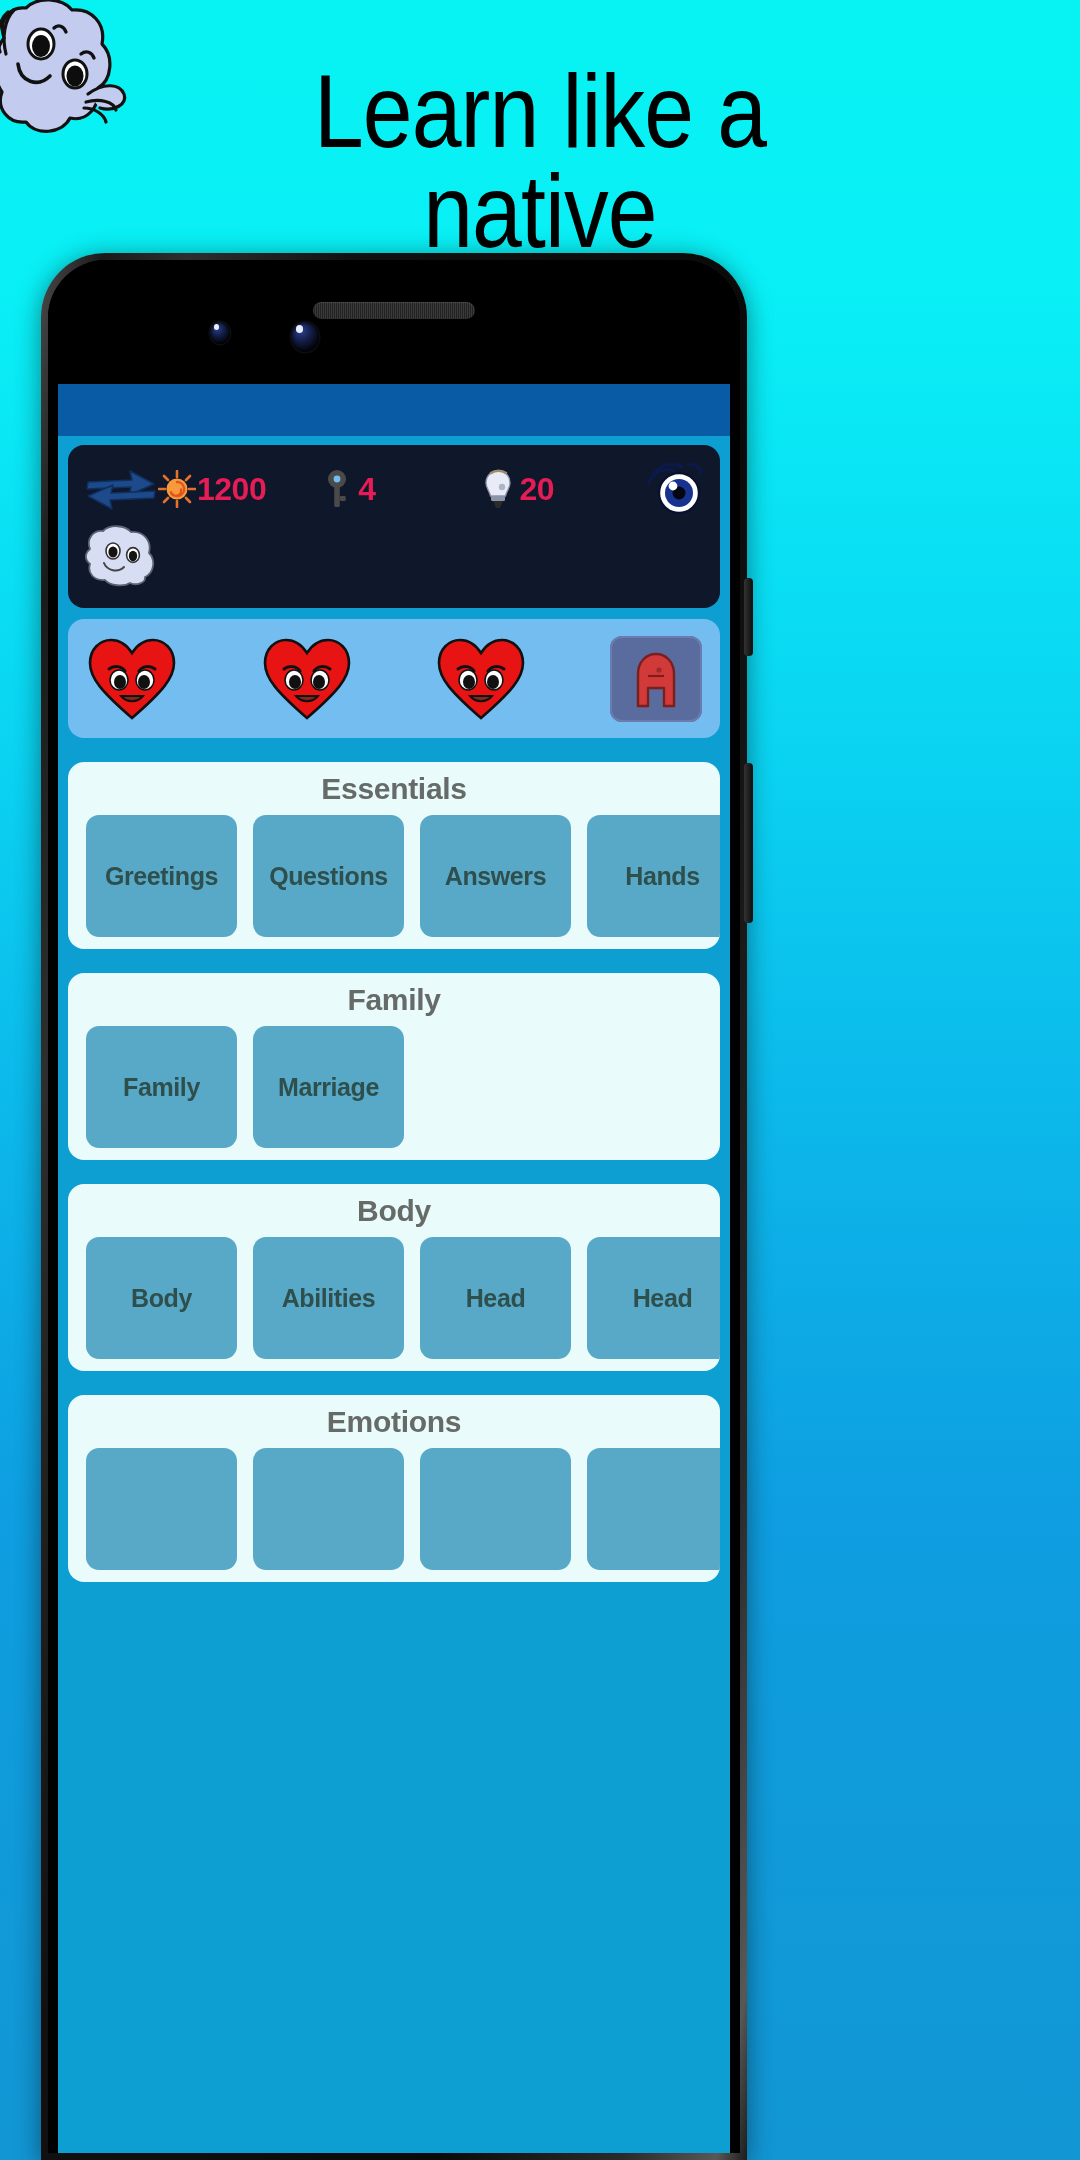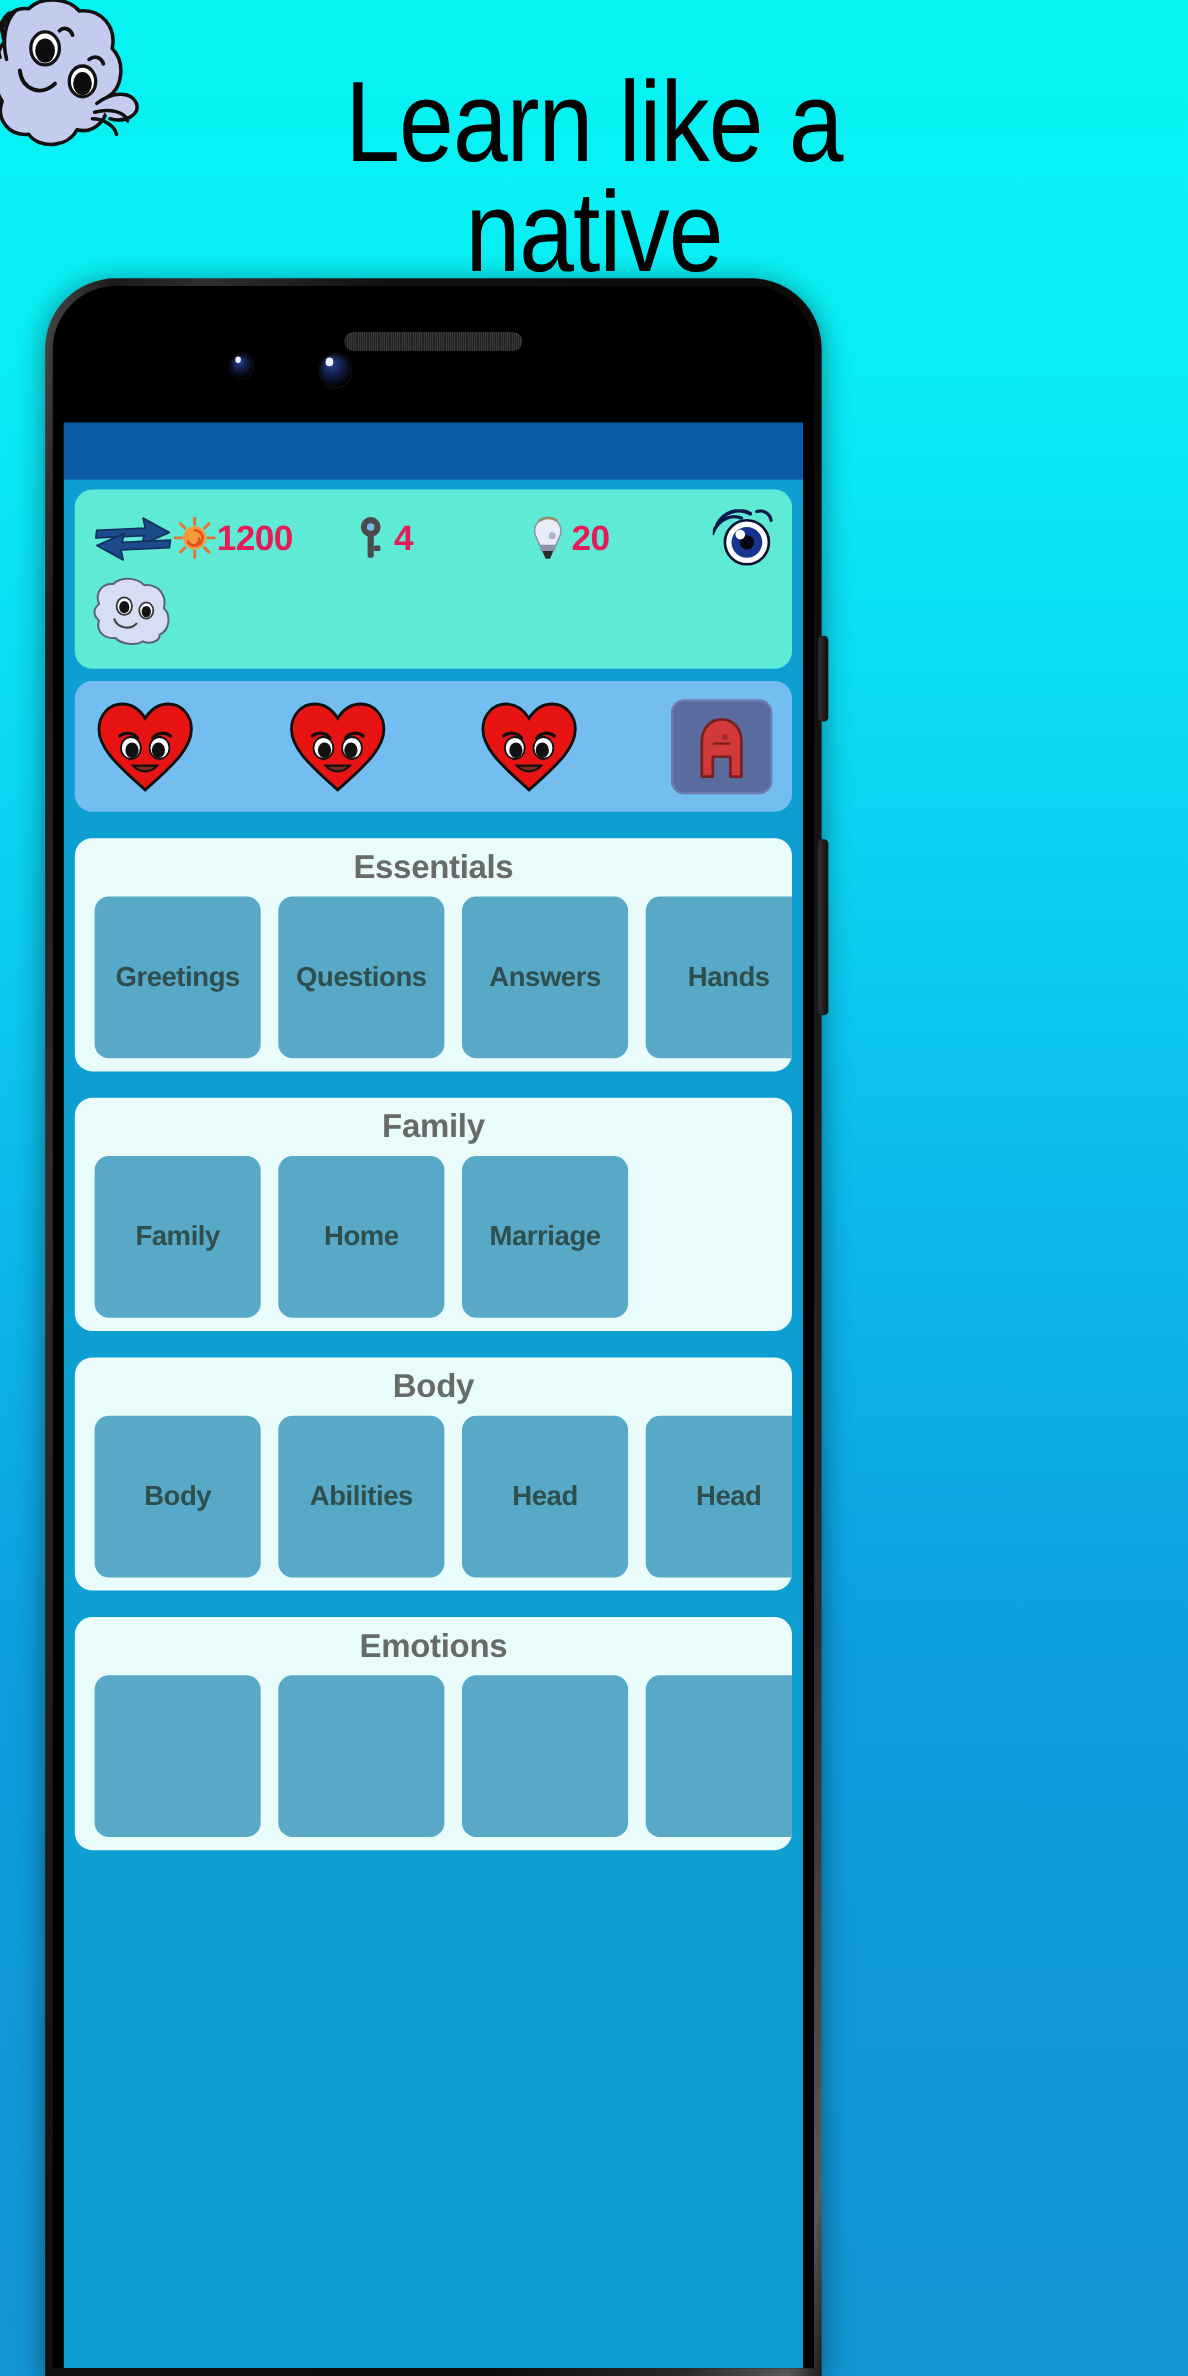--- a/index.html
+++ b/index.html
@@ -78,21 +78,21 @@
   #screen {
     position:absolute; left:10px; top:124px; right:10px; bottom:0;
     background:#0d9ed2; overflow:hidden;
   }
   #appbar { height:52px; background:#0a5ba5; }
 
   .scroll-area { padding:9px 10px 0 10px; }
 
   
   #stats-panel {
-    background:#5eead4; border-radius:16px;
+    background:#0f172a; border-radius:16px;
     padding:12px 16px 10px 16px; position:relative;
     min-height:163px;
   }
   #stats-row { display:flex; align-items:center; height:64px; }
   .stat { display:flex; align-items:center; }
   .stat-val { color:#e41d56; font-size:32px; font-weight:bold; letter-spacing:-.5px; }
   .icon-sw  { width:74px; height:44px; flex:none; }
   .icon-sun { width:38px; height:38px; flex:none; margin-right:1px; }
   .icon-key { width:26px; height:40px; flex:none; margin-right:8px; }
   .icon-bulb{ width:26px; height:40px; flex:none; margin-right:8px; }
@@ -120,21 +120,21 @@
   .cat-card {
     margin-top:24px; background:#e9fcfb; border-radius:16px;
     padding:10px 0 12px 0; overflow:hidden;
   }
   .cat-title {
     text-align:center; color:#666b68; font-size:30px;
     font-weight:bold; letter-spacing:-.3px; padding-bottom:9px;
   }
   .tile-row { display:flex; gap:16px; padding-left:18px; }
   .tile {
-    flex:none; width:151px; height:147px; border-radius:13px;
+    flex:none; width:151px; height:122px; border-radius:13px;
     background:#58a8c8;
     display:flex; align-items:center; justify-content:center;
     color:#2f4f4d; font-size:25px; font-weight:bold;
     letter-spacing:-.4px; white-space:nowrap; overflow:hidden;
   }
 </style>
 </head>
 <body>
 
 <div class="mascot" id="hero-mascot">
@@ -331,21 +331,20 @@
             <div class="tile">Questions</div>
             <div class="tile">Answers</div>
             <div class="tile">Hands</div>
           </div>
         </div>
 
         <div class="cat-card">
           <div class="cat-title">Family</div>
           <div class="tile-row">
             <div class="tile">Family</div>
-            <div class="tile">Home</div>
             <div class="tile">Marriage</div>
           </div>
         </div>
 
         <div class="cat-card">
           <div class="cat-title">Body</div>
           <div class="tile-row">
             <div class="tile">Body</div>
             <div class="tile">Abilities</div>
             <div class="tile">Head</div>

